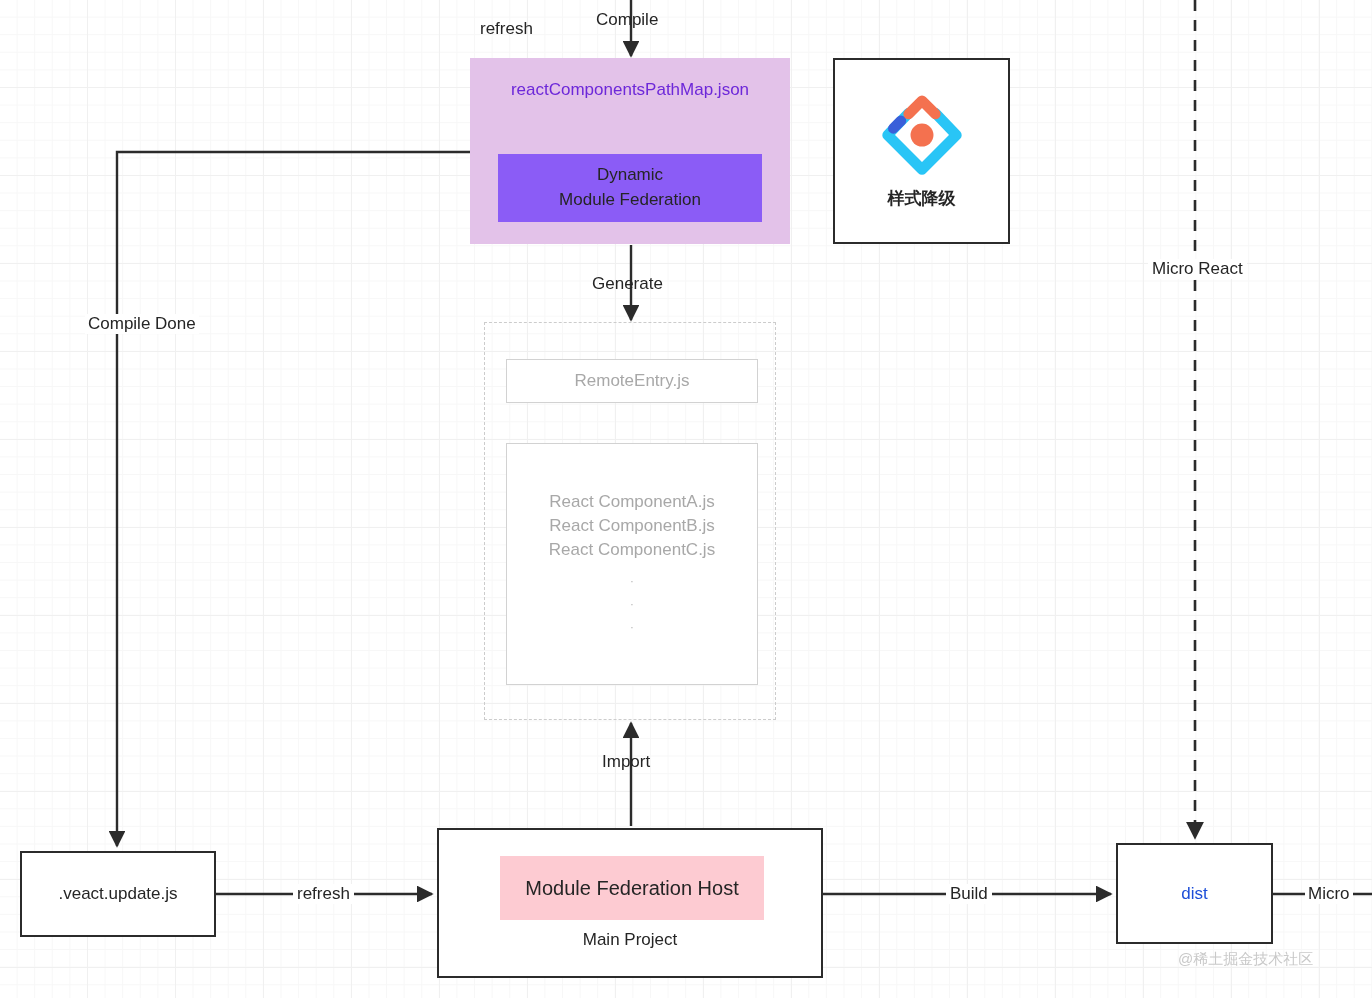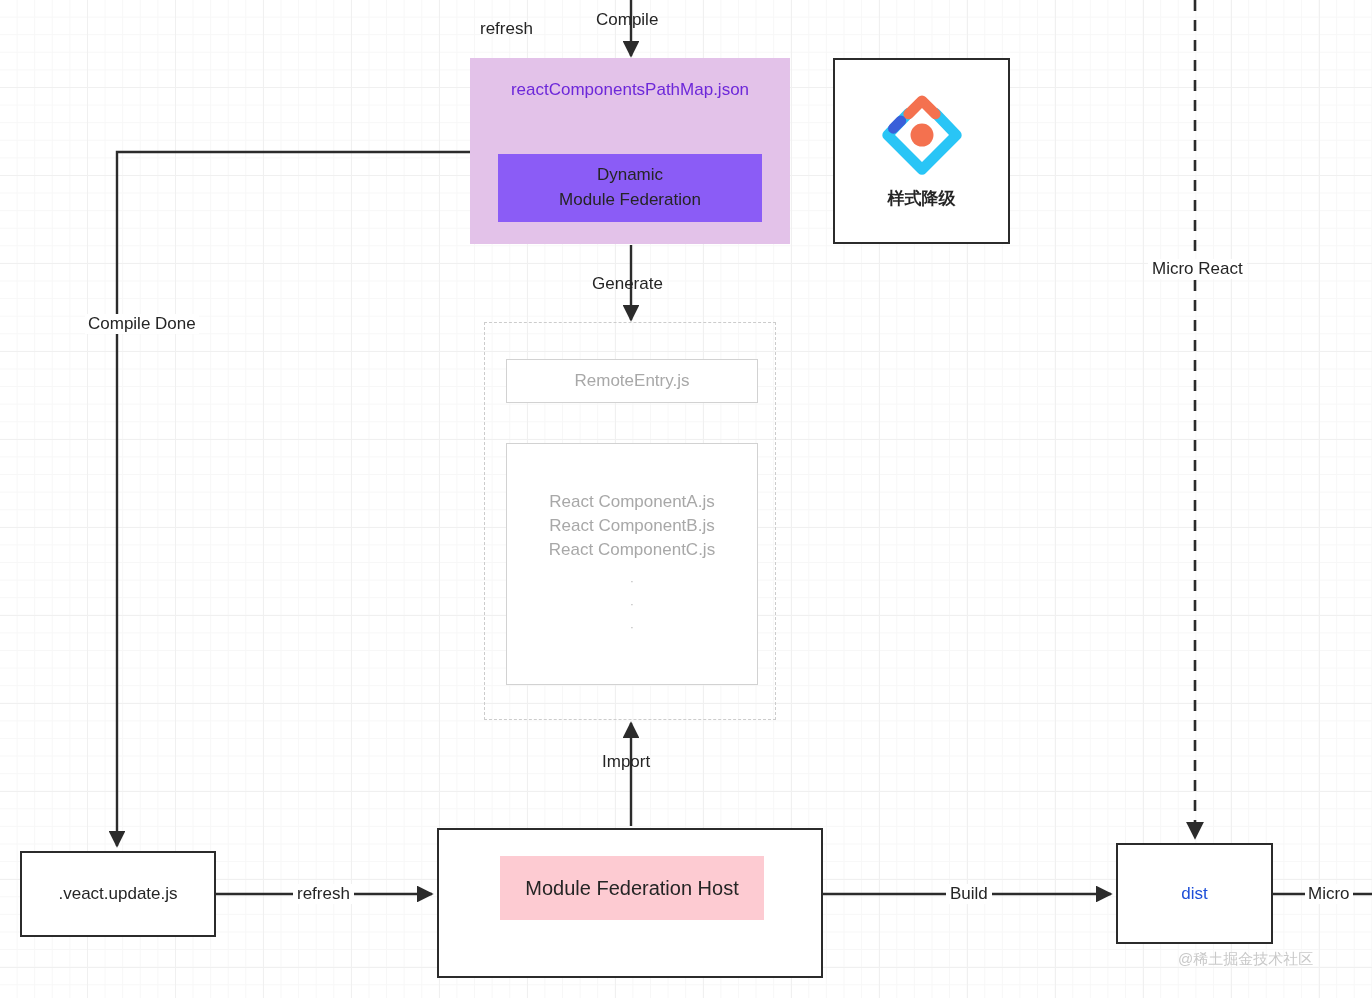--- a/index.html
+++ b/index.html
@@ -258,20 +258,21 @@
 
   <div class="node components-box">
     <div>React ComponentA.js</div>
     <div>React ComponentB.js</div>
     <div>React ComponentC.js</div>
     <div class="ellipsis">·<br>·<br>·</div>
   </div>
 
   <div class="node main-project">
     <div class="mf-host">Module Federation Host</div>
+    <div class="main-project-label">Main Project</div>
   </div>
 
   <div class="node veact">.veact.update.js</div>
 
   <div class="node dist">dist</div>
 
   <div class="edge-label lbl-webpack">refresh</div>
   <div class="edge-label lbl-compile">Compile</div>
   <div class="edge-label lbl-generate">Generate</div>
   <div class="edge-label lbl-import">Import</div>

